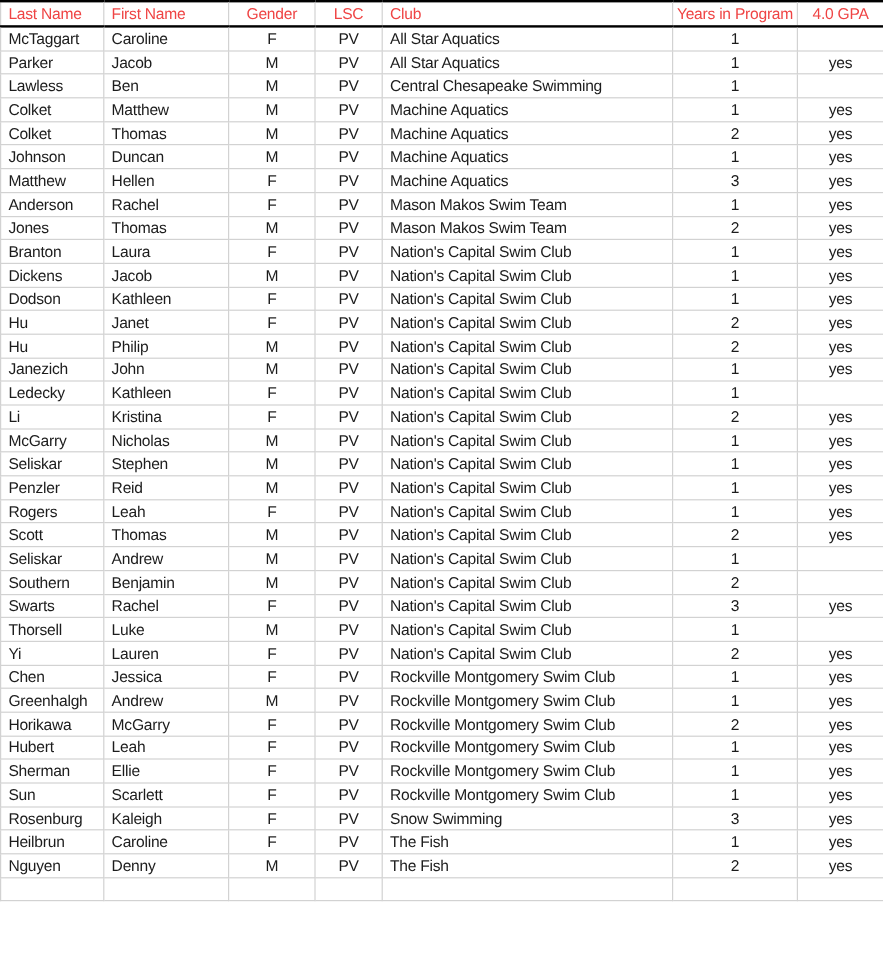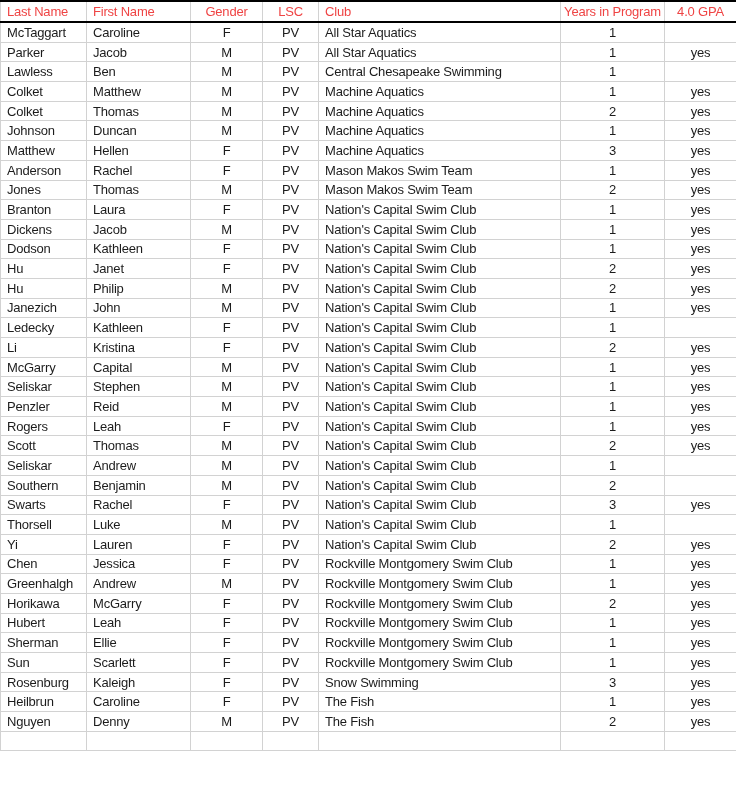--- a/index.html
+++ b/index.html
@@ -213,21 +213,21 @@
           <td class="c0">Li</td>
           <td class="c1">Kristina</td>
           <td class="c2">F</td>
           <td class="c3">PV</td>
           <td class="c4">Nation's Capital Swim Club</td>
           <td class="c5">2</td>
           <td class="c6">yes</td>
         </tr>
         <tr>
           <td class="c0">McGarry</td>
-          <td class="c1">Capital</td>
+          <td class="c1">Nicholas</td>
           <td class="c2">M</td>
           <td class="c3">PV</td>
           <td class="c4">Nation's Capital Swim Club</td>
           <td class="c5">1</td>
           <td class="c6">yes</td>
         </tr>
         <tr>
           <td class="c0">Seliskar</td>
           <td class="c1">Stephen</td>
           <td class="c2">M</td>

